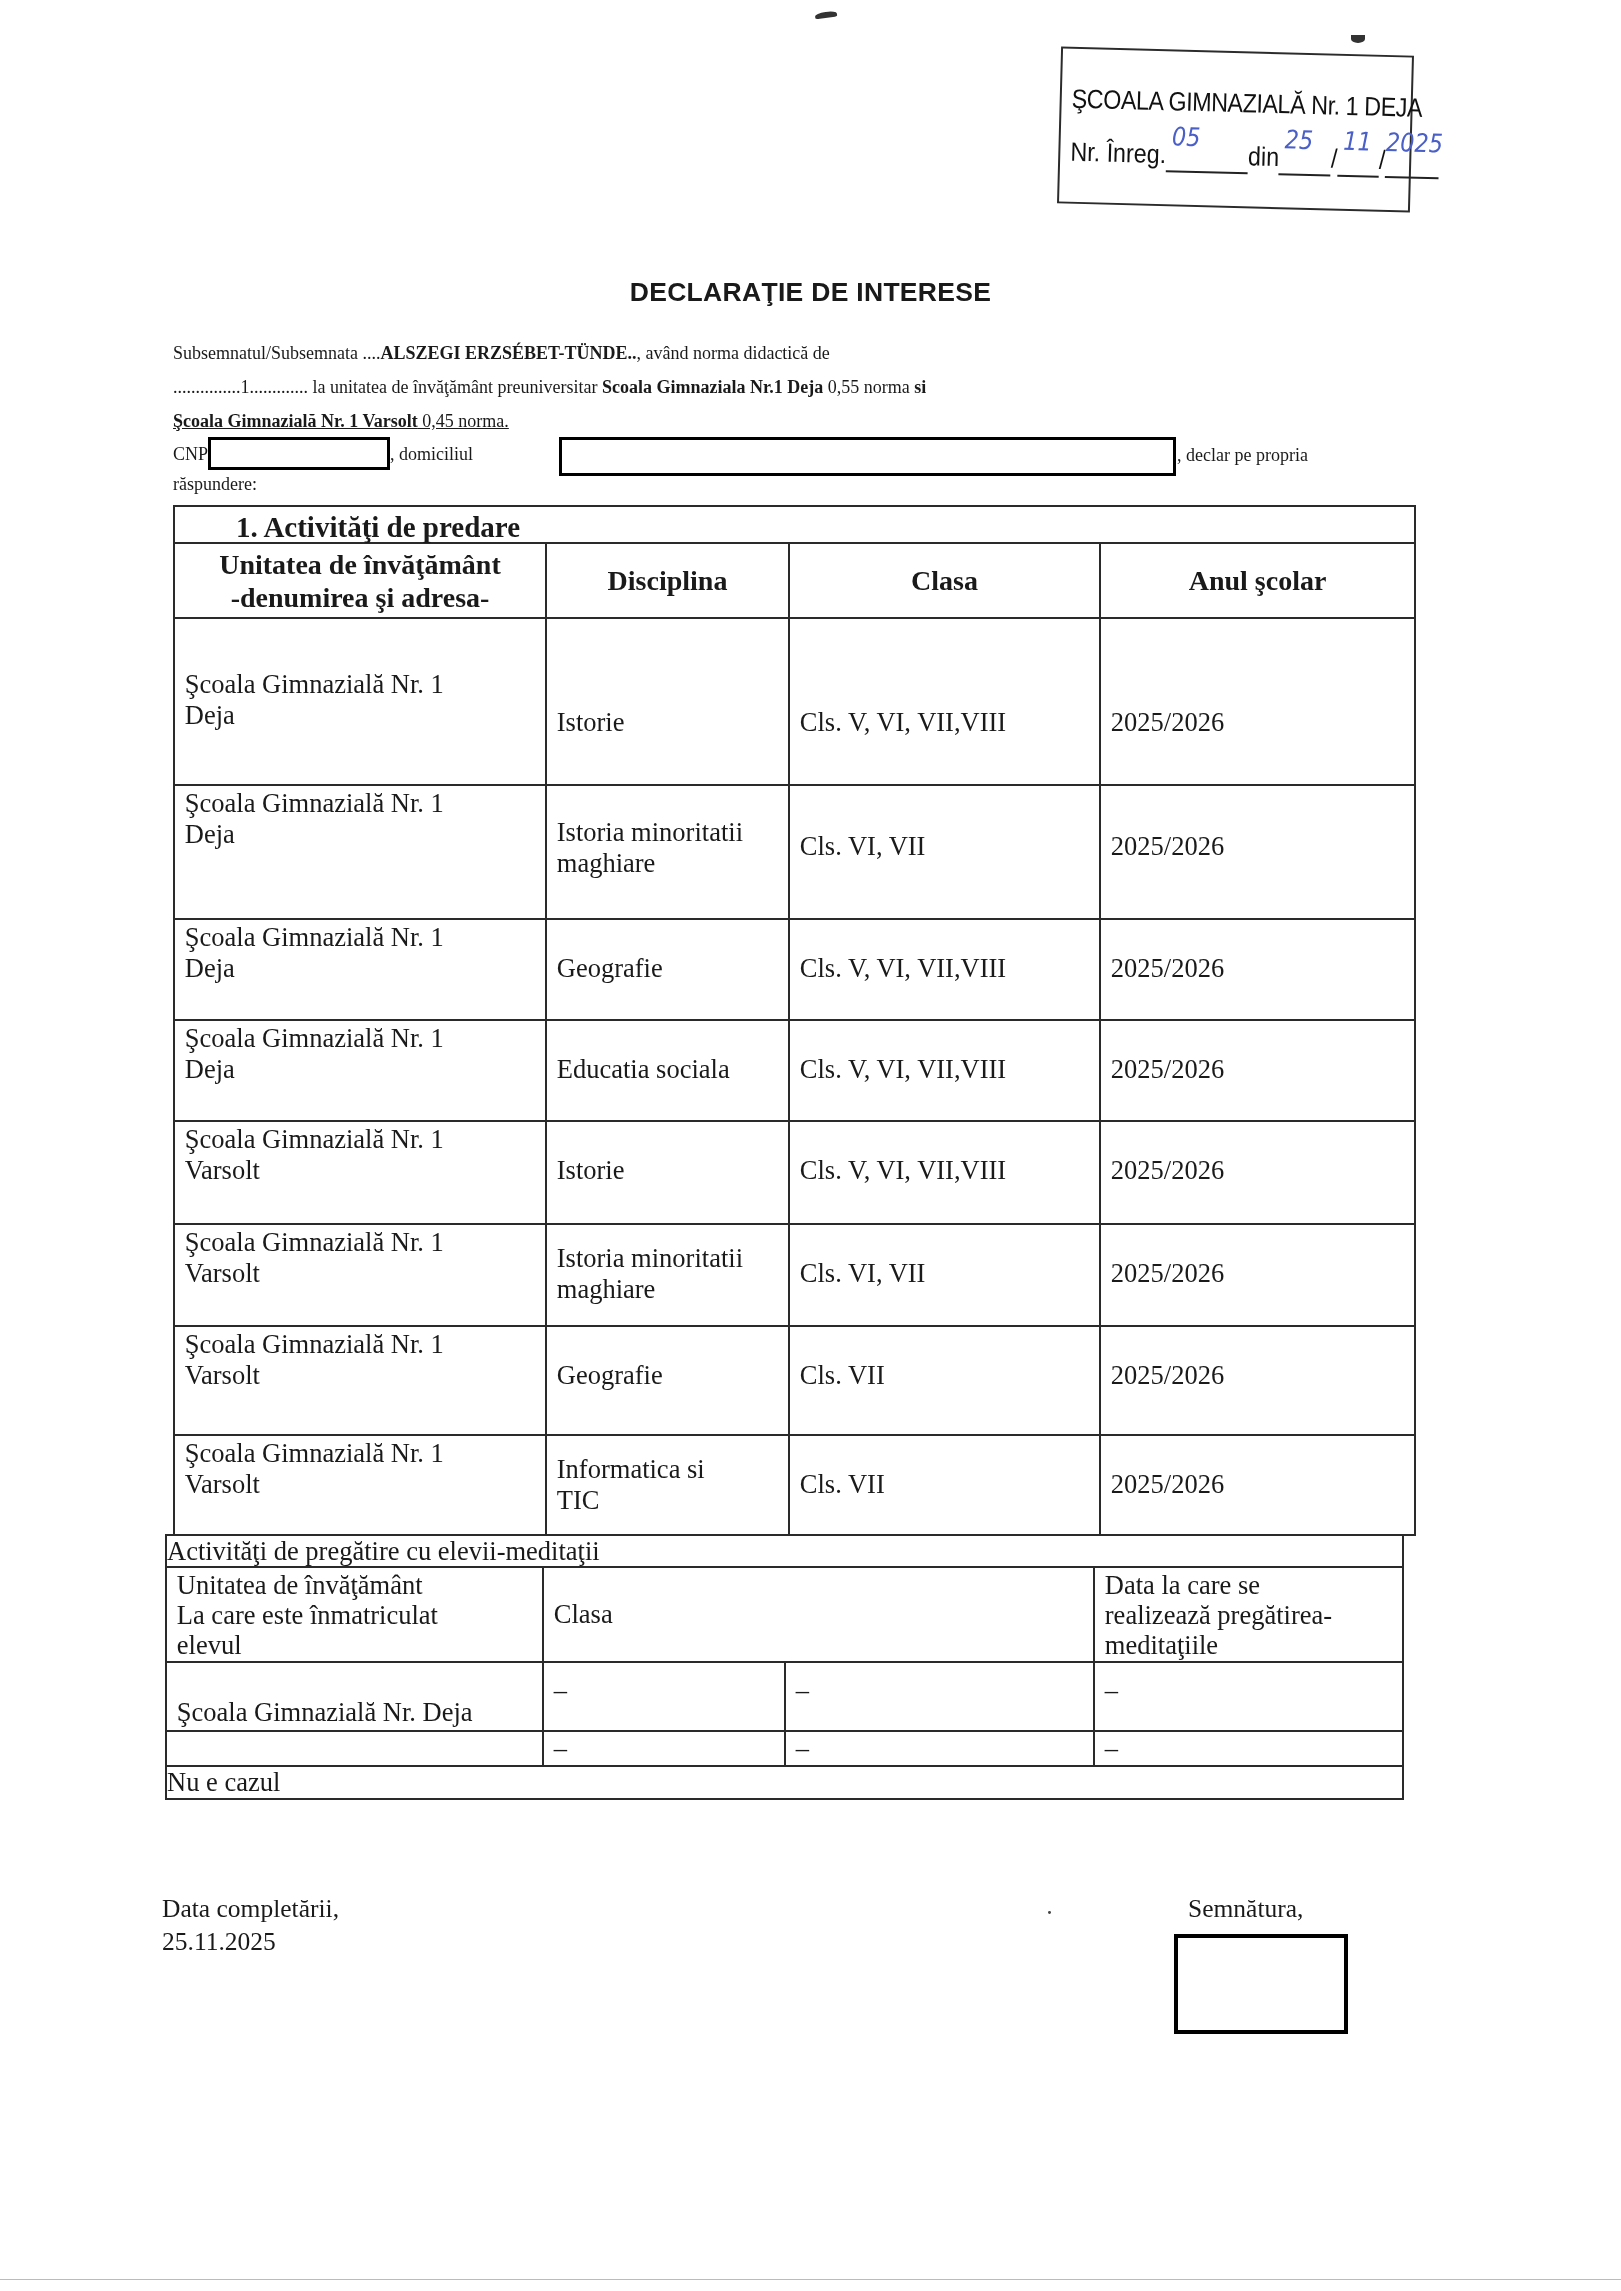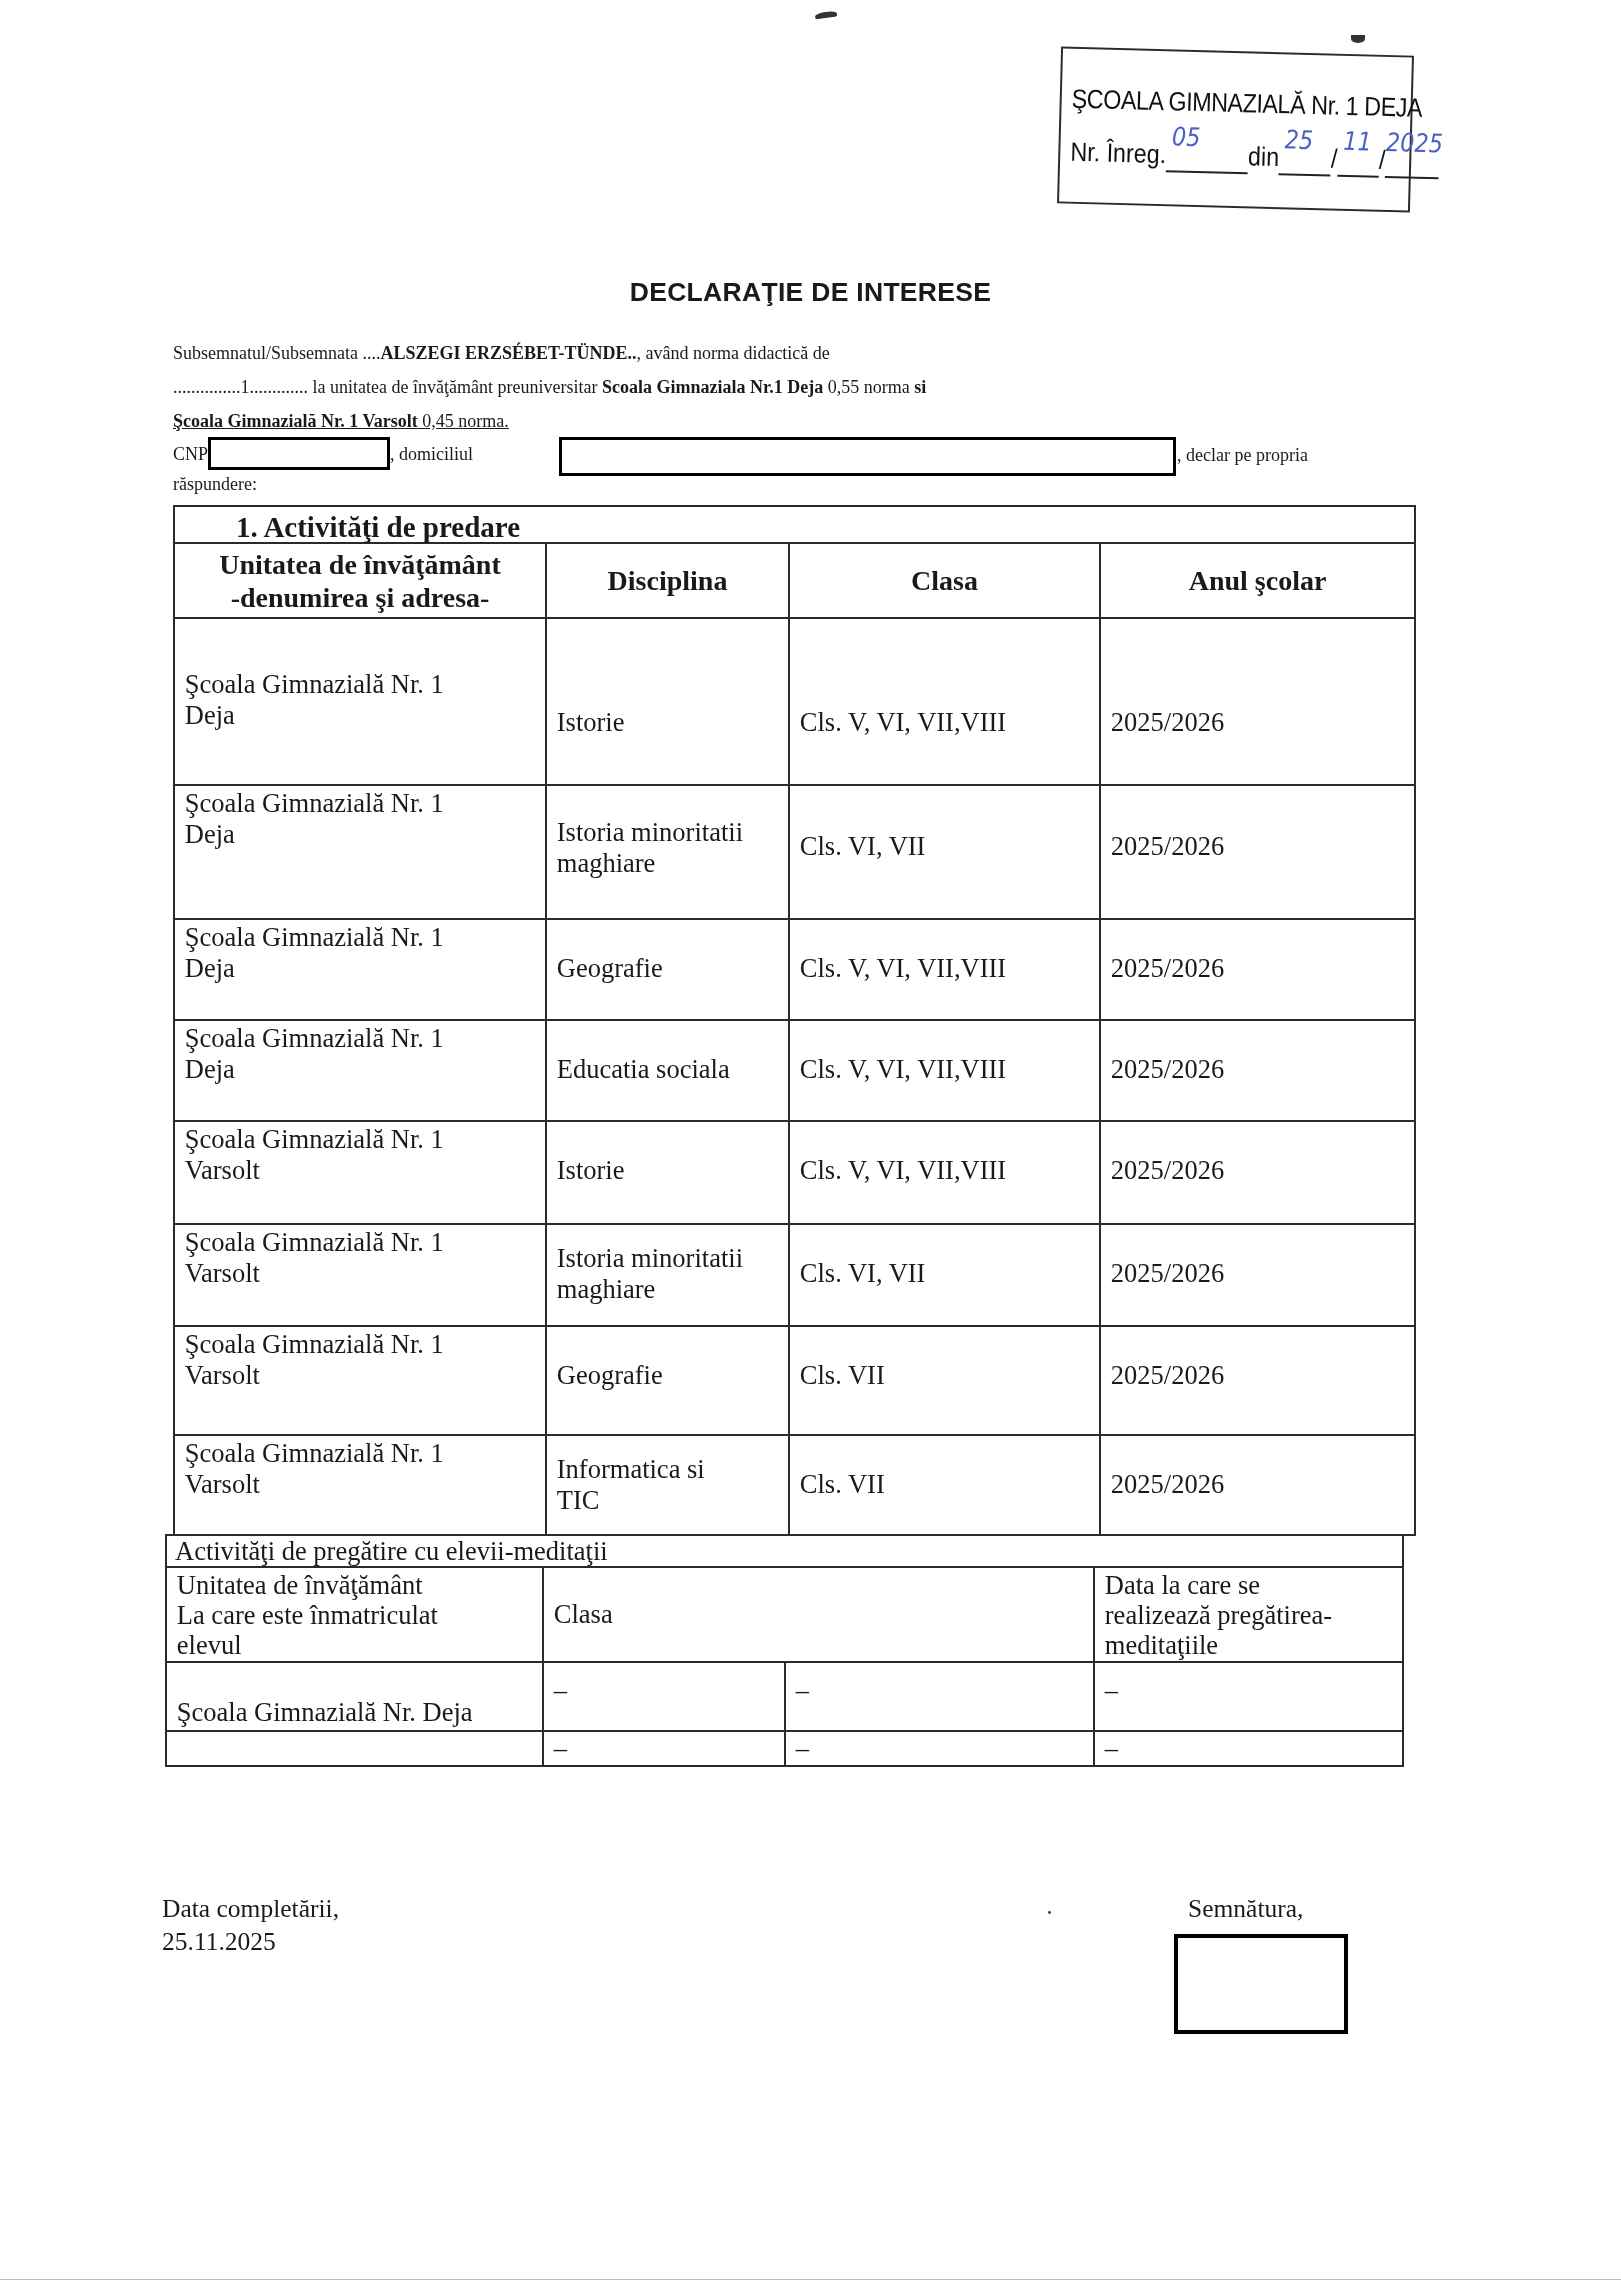--- a/index.html
+++ b/index.html
@@ -26,21 +26,21 @@
   .para { font-size: 18px; line-height: 32px; white-space: nowrap; }
   .b { font-weight: bold; }
   .ul { text-decoration: underline; }
   .redact { display: inline-block; border: 3.9px solid #000; height: 33px; vertical-align: -9.8px; box-sizing: border-box; background: #fff; }
 
   
   table { border-collapse: collapse; position: absolute; table-layout: fixed; }
   td { border: 2px solid #2a2a2a; padding: 0 9.8px; vertical-align: middle; font-size: 26.5px; line-height: 31px; }
   .hdr td { font-weight: bold; text-align: center; font-size: 28px; line-height: 33px; }
   .sec td { font-weight: bold; font-size: 29px; padding-left: 59px; line-height: 29px; }
-  .plain-sec td { font-size: 26.5px; line-height: 29px; padding-left: 8px; }
+  .plain-sec td { font-size: 26.5px; line-height: 29px; padding-left: 0; }
   .top td { vertical-align: top; }
 
   .footer-text { font-size: 25.5px; line-height: 33px; }
   .sig-box { left: 1174px; top: 1934px; width: 174px; height: 100px; border: 4.9px solid #000; box-sizing: border-box; }
   .bottom-line { left: 0; top: 2279px; width: 1621px; height: 1px; background: #bbb; }
   .dot { width: 2.9px; height: 2.9px; background: #444; border-radius: 50%; }
 </style>
 </head>
 <body>
 
@@ -198,20 +198,23 @@
     <td style="vertical-align:top; padding-top:11.8px">–</td>
     <td style="vertical-align:top; padding-top:11.8px">–</td>
     <td style="vertical-align:top; padding-top:11.8px">–</td>
   </tr>
   <tr style="height:35px">
     <td></td>
     <td>–</td>
     <td>–</td>
     <td>–</td>
   </tr>
+  <tr class="plain-sec" style="height:33px">
+    <td colspan="4">Nu e cazul</td>
+  </tr>
 </tbody>
   </table>
 
 <div class="abs footer-text" style="left:162px; top:1892px;">
   <div>Data completării,</div>
   <div>25.11.2025</div>
 </div>
 <div class="abs dot" style="left:1048px; top:1911px;"></div>
 <div class="abs footer-text" style="left:1188px; top:1892px;">Semnătura,</div>
 <div class="abs sig-box"></div>

